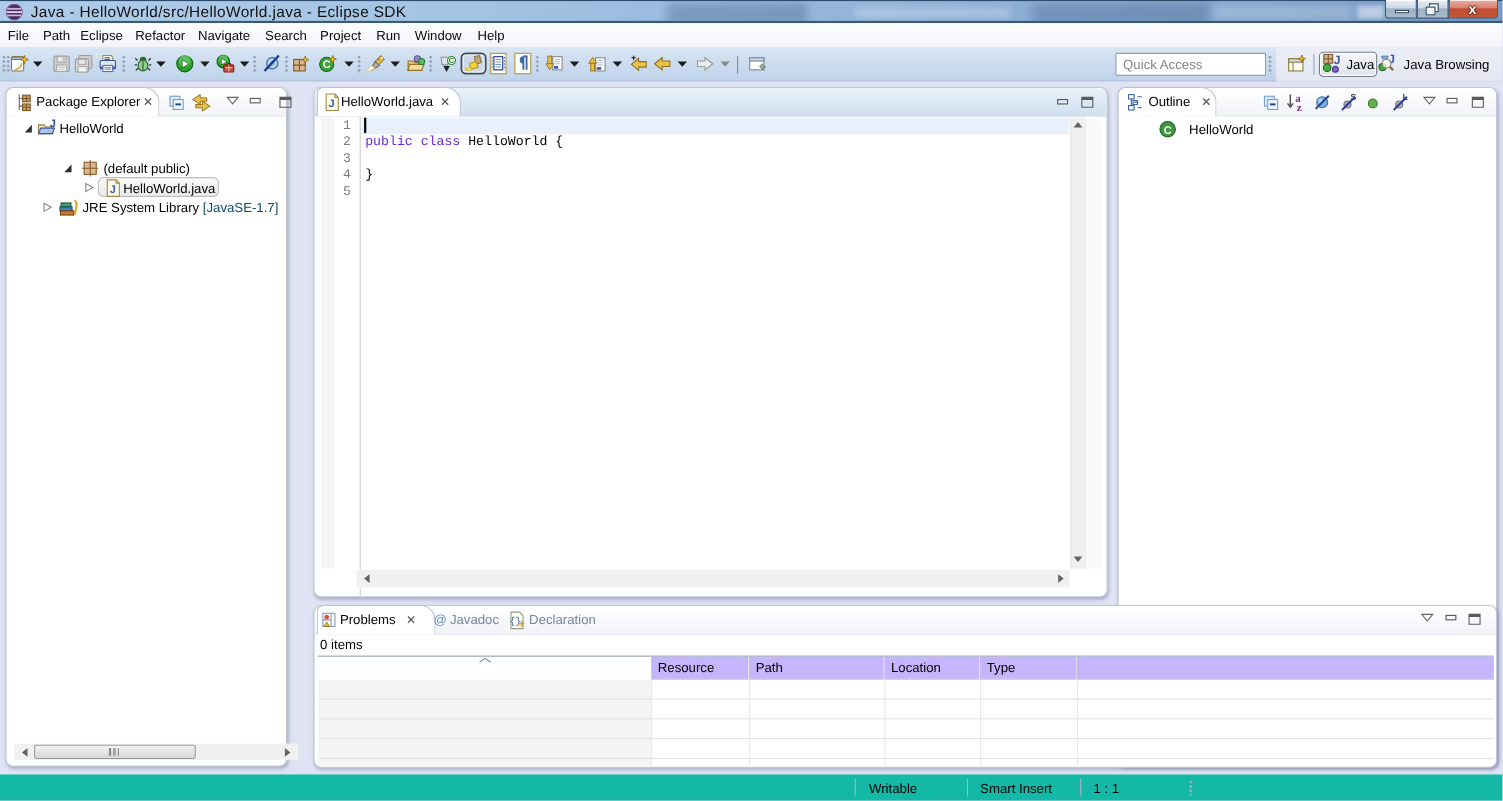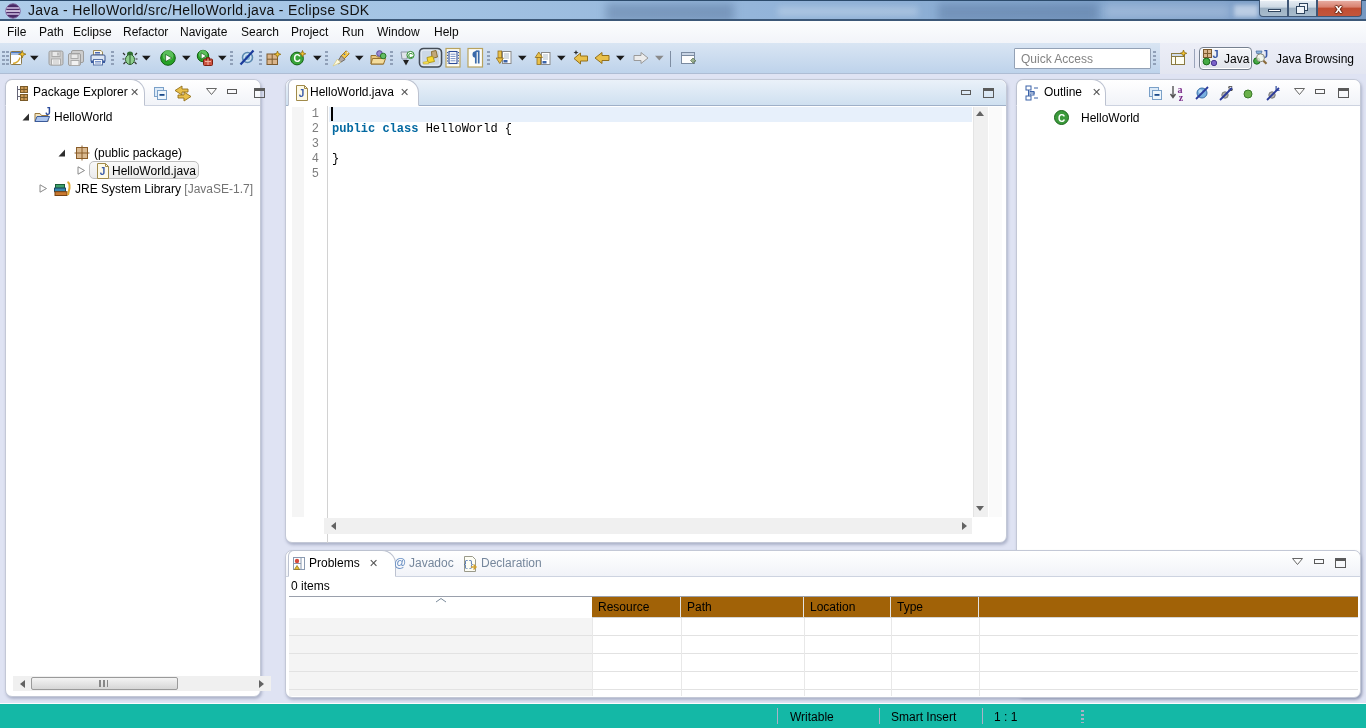--- a/index.html
+++ b/index.html
@@ -37,31 +37,31 @@
 #outp{left:1016px;top:79px;width:345px;height:618px}
 #botp{left:285px;top:550px;width:1076px;height:148px}
 .minic{width:10px;height:5px;border:1px solid #5a5a5a}
 .maxic{width:11px;height:10px;border:1px solid #5a5a5a;border-top:3px solid #5a5a5a}
 .trow{position:absolute;height:18px;left:0;width:100%}
 .tlbl{position:absolute;top:2px;white-space:nowrap}
 #gutter{left:6px;top:27px;width:12px;height:410px;background:#f5f5f5}
 #lnums{left:0px;top:27px;width:33px;color:#7d7d7d;font:12px/15px "Liberation Mono",monospace;text-align:right}
 #gline{left:41px;top:26px;width:1px;height:437px;background:#d2d2d2}
 #code{left:46px;top:27px;font:12px/15px "Liberation Mono",monospace;white-space:pre}
-.kw{color:#0369a1;font-weight:bold}
+.kw{color:#6d28d9;font-weight:normal}
 #curline{left:43px;top:27px;width:643px;height:15px;background:#e7f0fb}
 #cursor{left:45px;top:27px;width:2px;height:14px;background:#000}
 .sbtrack{background:#f0f0f0}
 .sarr{position:absolute;width:0;height:0}
 .up{border-left:4px solid transparent;border-right:4px solid transparent;border-bottom:5px solid #636363}
 .dn{border-left:4px solid transparent;border-right:4px solid transparent;border-top:5px solid #636363}
 .lf{border-top:4px solid transparent;border-bottom:4px solid transparent;border-right:5px solid #636363}
 .rt{border-top:4px solid transparent;border-bottom:4px solid transparent;border-left:5px solid #636363}
 #ptable{left:3px;top:45px;right:2px;bottom:1px;border-top:1px solid #9aa0ac}
-.th{position:absolute;top:0;height:21px;background:#a16207;border-right:1px solid #e3e3e3;border-bottom:1px solid #d5d5d5;padding:3px 0 0 6px}
+.th{position:absolute;top:0;height:21px;background:#c4b5fd;border-right:1px solid #e3e3e3;border-bottom:1px solid #d5d5d5;padding:3px 0 0 6px}
 .thd{background:linear-gradient(#ebf7fd,#d8effa);border-right:1px solid #b8dcec;border-bottom:1px solid #b8dcec}
 .gl{position:absolute;left:0;right:0;height:1px;background:#e2e2e2}
 .vl{position:absolute;top:21px;bottom:0;width:1px;background:#e8e8e8}
 #sbar{left:0;top:703px;width:1366px;height:25px;background:#14b8a6;border-top:1px solid #fbfcfe}
 #sbar span{position:absolute;top:6px}
 .ssep{position:absolute;top:4px;width:1px;height:16px;background:#aab2c8}
 svg{position:absolute;overflow:visible}
 </style>
 </head>
 <body>
@@ -348,21 +348,21 @@
    <span class="tlbl" style="left:48px">HelloWorld</span>
  </div>
  <div class="trow" style="top:64px">
    <svg class="ab" style="left:52px;top:5px" width="8" height="8">
         <path d="M7,0.5 V7.5 H0.5 z" fill="#2e2e2e"></path>
       </svg>
    <svg class="ab" style="left:68px;top:1px" width="16" height="16">
     <rect x="2.5" y="2.5" width="11" height="11" fill="#d9b990" stroke="#8a5c28"></rect>
     <path d="M8,0.5 v15 M0.5,8 h15" stroke="#8a5c28"></path>
    </svg>
-   <span class="tlbl" style="left:88px">(public package)</span>
+   <span class="tlbl" style="left:88px">(default public)</span>
  </div>
  <div class="trow" style="top:82px">
    <svg class="ab" style="left:71px;top:4px" width="9" height="10">
         <path d="M1,0.8 L7.5,4.5 L1,8.2 z" fill="#fff" stroke="#8a8a8a"></path>
       </svg>
    <div class="ab" style="left:83px;top:-1px;width:110px;height:18px;border:1px solid #bdbdbd;border-radius:5px;background:linear-gradient(#f9f9f9,#ebebeb)"></div>
    <svg class="ab" style="left:89px;top:1px" width="16" height="16">
     <path d="M2.5,0.5 h8 l3,3 v12 h-11 z" fill="#fdfae8" stroke="#a08a4a"></path>
     <path d="M10.5,0.5 v3 h3" fill="none" stroke="#a08a4a"></path>
     <text x="7.5" y="12" font-family="Liberation Sans" font-size="10" font-weight="bold" fill="#3a5aa8" text-anchor="middle">J</text>
@@ -372,21 +372,21 @@
  <div class="trow" style="top:100px">
    <svg class="ab" style="left:33px;top:4px" width="9" height="10">
         <path d="M1,0.8 L7.5,4.5 L1,8.2 z" fill="#fff" stroke="#8a8a8a"></path>
       </svg>
    <svg class="ab" style="left:48px;top:1px" width="18" height="16">
     <rect x="1.5" y="3.5" width="9" height="3.6" fill="#3fa06a" stroke="#1a5c38"></rect>
     <rect x="0.5" y="7.1" width="11" height="3.6" fill="#3a86b0" stroke="#1a4a66"></rect>
     <rect x="1" y="10.7" width="12" height="3.8" fill="#c87830" stroke="#7a4210"></rect>
     <path d="M13.5,1 q2.5,1 2,6 l-1.5,7" stroke="#e0a830" stroke-width="2" fill="none"></path>
    </svg>
-   <span class="tlbl" style="left:69px">JRE System Library <span style="color:#737373">[JavaSE-1.7]</span></span>
+   <span class="tlbl" style="left:69px">JRE System Library <span style="color:#0c4a6e">[JavaSE-1.7]</span></span>
  </div>
  <div class="ab sbtrack" style="left:7px;top:596px;width:258px;height:15px"></div>
  <div class="sarr lf" style="left:14px;top:600px"></div>
  <div class="sarr rt" style="left:253px;top:600px"></div>
  <div class="ab" style="left:25px;top:597px;width:147px;height:13px;border:1px solid #9a9a9a;border-radius:2px;background:linear-gradient(#f4f4f4,#d6d6d6)"></div>
  <div class="ab" style="left:93px;top:600px;width:2px;height:7px;border-left:1px solid #888;border-right:1px solid #888"></div>
     <div class="ab" style="left:97px;top:600px;width:2px;height:7px;border-left:1px solid #888;border-right:1px solid #888"></div>
     <div class="ab" style="left:101px;top:600px;width:2px;height:7px;border-left:1px solid #888"></div>
 </div>
 

